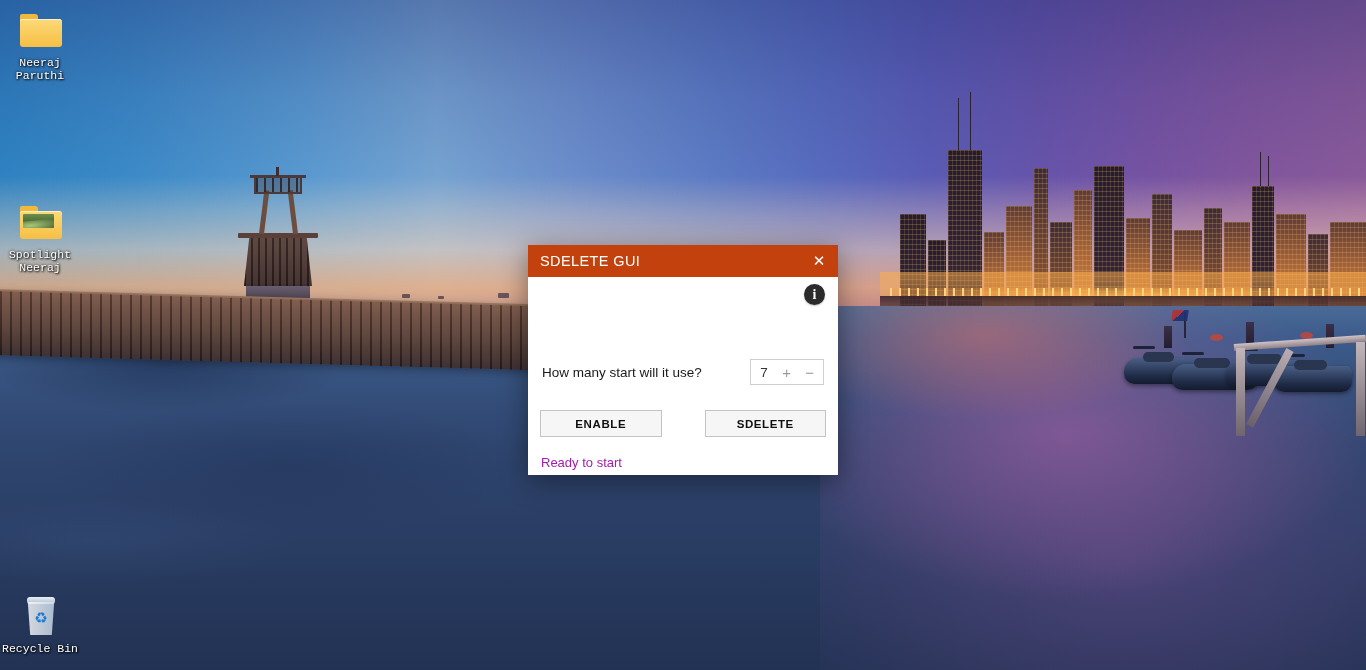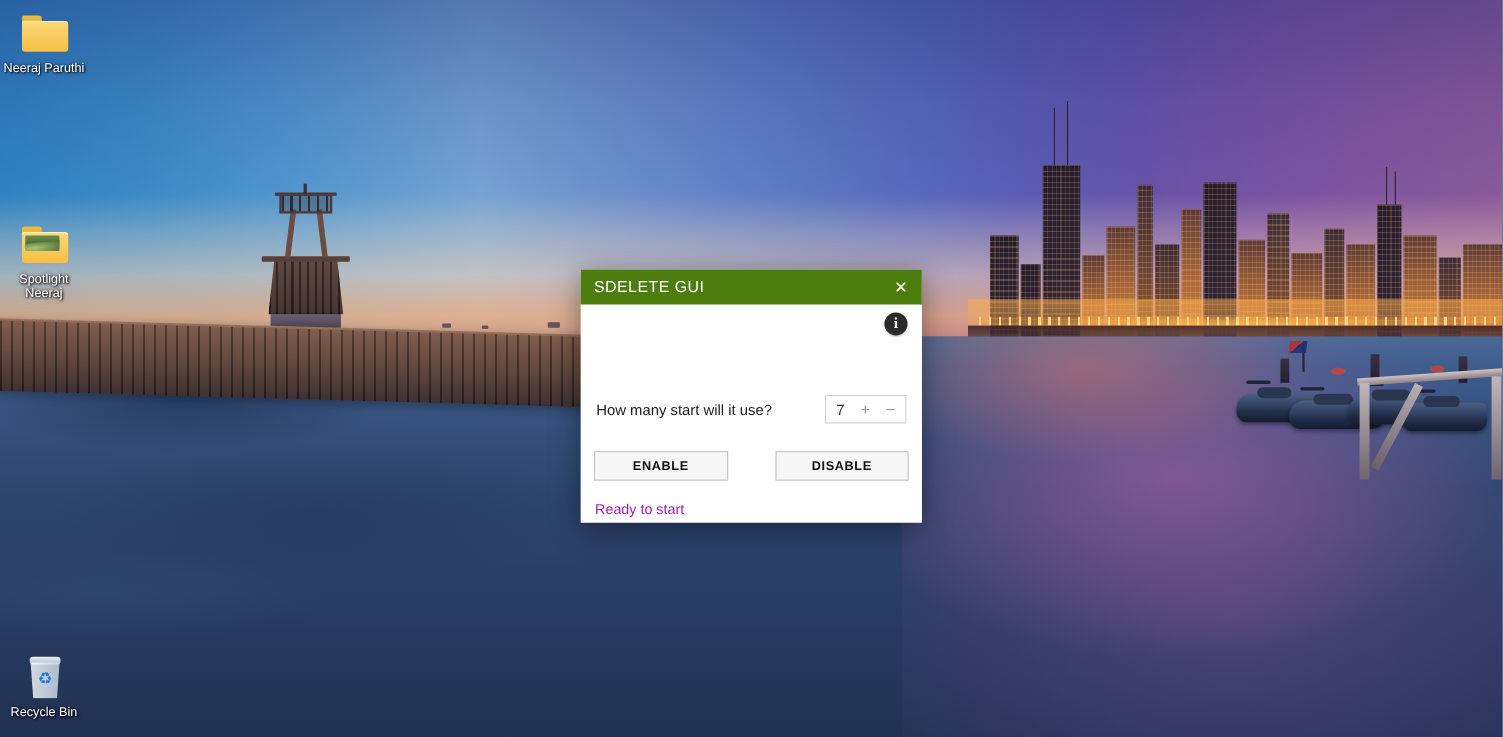--- a/index.html
+++ b/index.html
@@ -235,20 +235,21 @@
   .dicon .glyph {
     width:48px; height:46px; margin:0 auto 2px;
     position:relative;
   }
   .dicon .dlabel {
     color:#fff;
     font-size:11.5px;
     line-height:13px;
     text-shadow:0 0 3px rgba(0,0,0,.9), 1px 1px 2px rgba(0,0,0,.95);
     word-wrap:break-word;
+    font-family:Liberation Mono, monospace;
   }
   .dicon.selected .glyph-wrap,
   .dicon.selected {
     outline:none;
   }
   .sel-box {
     position:absolute; left:0; top:0; right:0; bottom:0;
     border:1px dotted rgba(255,255,255,.95);
     background:rgba(120,170,230,.10);
   }
@@ -334,21 +335,21 @@
   #dialog {
     position:absolute;
     left:528px; top:245px;
     width:310px; height:230px;
     background:#ffffff;
     box-shadow:0 6px 26px rgba(0,0,0,.42);
     z-index:40;
   }
   #titlebar {
     height:32px;
-    background:#4d7c0f;
+    background:#c2410c;
     display:flex;
     align-items:center;
     justify-content:space-between;
     padding:0 0 0 12px;
   }
   #titlebar .title {
     color:#ffffff;
     font-size:14.5px;
     letter-spacing:.4px;
     font-weight:400;
@@ -571,21 +572,21 @@
         <span class="passes-label">How many start will it use?</span>
         <span class="spinner">
           <span class="spin-val">7</span>
           <span class="spin-btn">+</span>
           <span class="spin-btn">−</span>
         </span>
       </div>
 
       <div class="btn-row">
         <button class="dbtn">ENABLE</button>
-        <button class="dbtn">DISABLE</button>
+        <button class="dbtn">SDELETE</button>
       </div>
 
       <div class="status">Ready to start</div>
 
     </div>
   </div>
 
 </div>
 
 </body></html>

